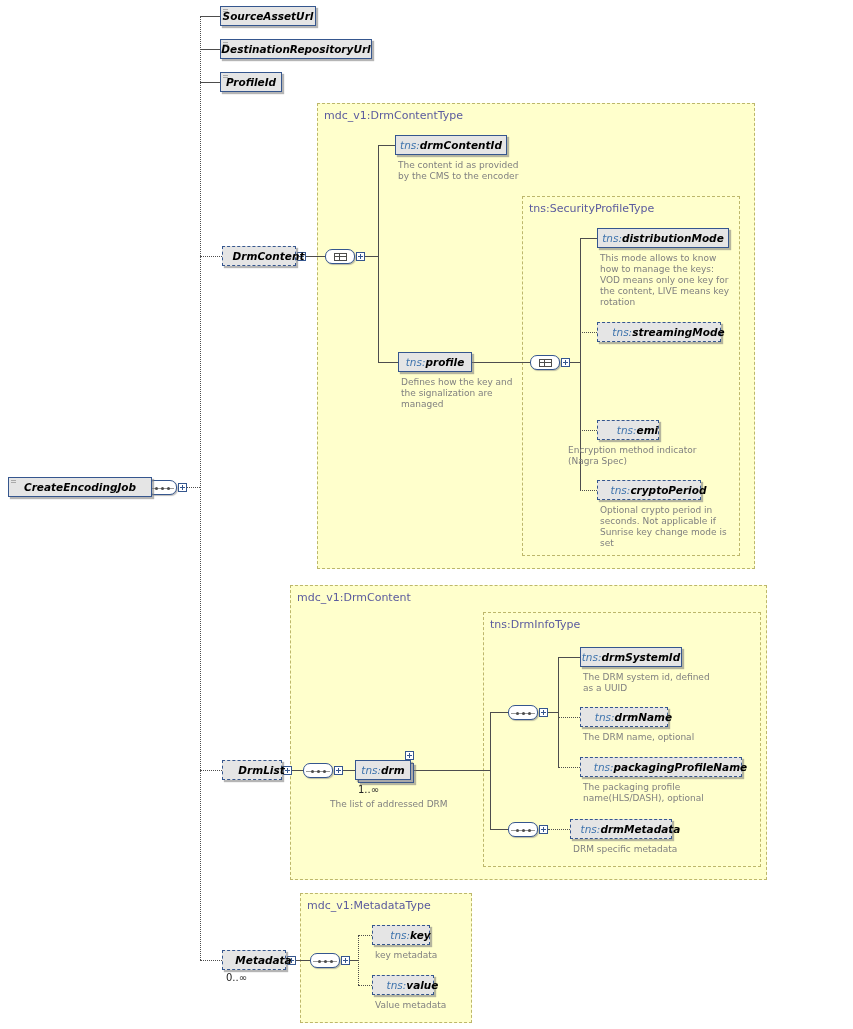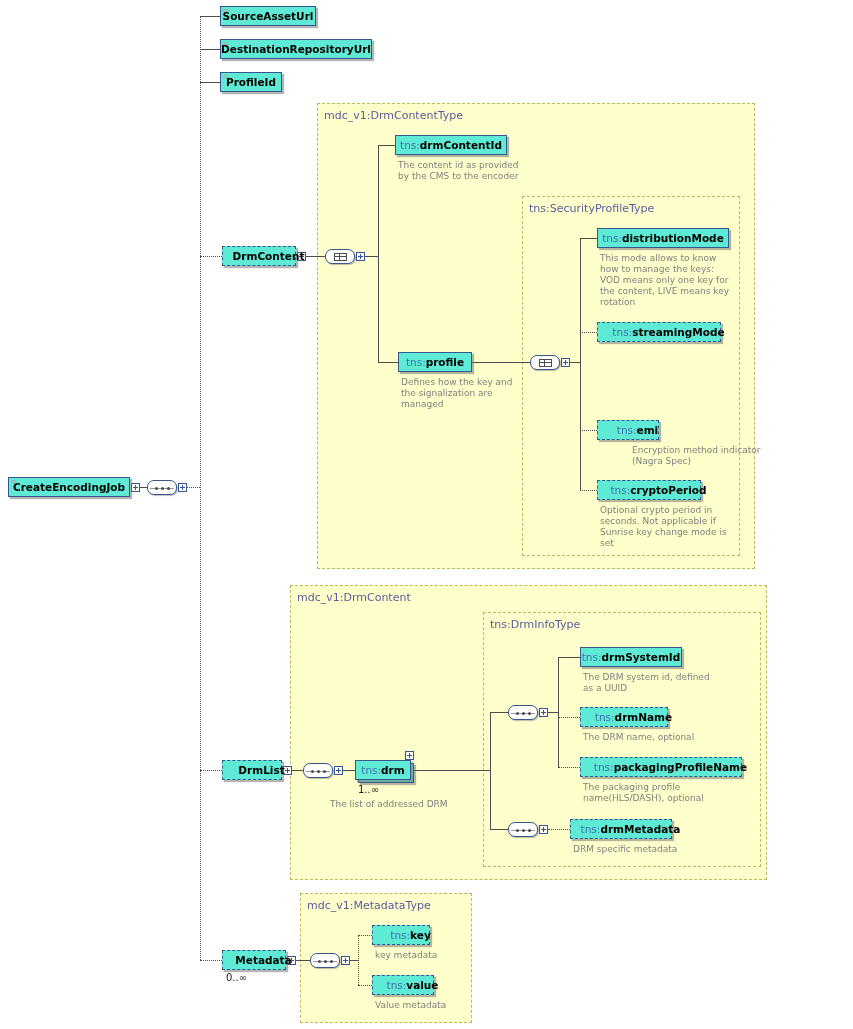--- a/index.html
+++ b/index.html
@@ -4,22 +4,22 @@
 <style>
   * { margin:0; padding:0; box-sizing:border-box; }
   html,body { background:#ffffff; }
   body { font-family:"DejaVu Sans","Liberation Sans",sans-serif; }
   #canvas { position:relative; width:853px; height:1029px; background:#fff; overflow:hidden; }
 
   .region { position:absolute; background:#ffffcc; border:1px dashed #bdb76b; }
   .region-title { position:absolute; left:6px; top:5px; font-size:11px; color:#5b5b9e; white-space:nowrap; }
 
   .el { position:absolute; height:20px; display:flex; align-items:center; justify-content:center;
-        background:#5eead4; border:1px solid #35568e; box-shadow:2px 2px 1px rgba(120,120,120,.55);
-        font-size:10.5px; font-weight:bold; white-space:nowrap; padding:0 3px; }
+        background:#e5e5e5; border:1px solid #35568e; box-shadow:2px 2px 1px rgba(120,120,120,.55);
+        font-size:10.5px; font-weight:bold; white-space:nowrap; padding:0 3px;font-style:italic; }
   .el.opt { border-style:dashed;padding-left:22px; }
   .el .pfx { color:#3f74ad; font-weight:normal; }
   .el .nm { color:#000; }
   .el.ghost { box-shadow:2px 2px 1px rgba(120,120,120,.55); }
 
   .corner { position:absolute; left:2px; top:2px; width:5px; height:1px; background:#aaa; box-shadow:0 2px 0 #aaa; }
 
   .ann { position:absolute; font-size:9px; line-height:11px; color:#808080; }
   .mult { position:absolute; font-size:10px; color:#222; white-space:nowrap; }
 
@@ -144,21 +144,21 @@
     <span class="nm">SourceAssetUrl</span>
   </div>
   <div class="el" style="left:220px;top:39px;width:152px">
     <i class="corner"></i>
     <span class="nm">DestinationRepositoryUrl</span>
   </div>
   <div class="el" style="left:220px;top:72px;width:62px">
     <i class="corner"></i>
     <span class="nm">ProfileId</span>
   </div>
-  <div class="el" style="left:8px;top:477px;width:122px">
+  <div class="el" style="left:8px;top:477px;width:144px">
     <i class="corner"></i>
     <span class="nm">CreateEncodingJob</span>
   </div>
 
   <div class="el opt" style="left:222px;top:246px;width:74px">
     <span class="nm">DrmContent</span>
   </div>
   <div class="el" style="left:395px;top:135px;width:112px">
     <span class="pfx">tns:</span>
       <span class="nm">drmContentId</span>
@@ -222,21 +222,21 @@
     <span class="pfx">tns:</span>
       <span class="nm">value</span>
   </div>
 
   <div class="mult" style="left:358px;top:784px">1..∞</div>
   <div class="mult" style="left:226px;top:972px">0..∞</div>
 
   <div class="ann" style="left:398px;top:160px;width:132px">The content id as provided by the CMS to the encoder</div>
   <div class="ann" style="left:600px;top:253px;width:130px">This mode allows to know how to manage the keys: VOD means only one key for the content, LIVE means key rotation</div>
   <div class="ann" style="left:401px;top:377px;width:116px">Defines how the key and the signalization are managed</div>
-  <div class="ann" style="left:632px;top:445px;width:130px">Encryption method indicator (Nagra Spec)</div>
+  <div class="ann" style="left:568px;top:445px;width:130px">Encryption method indicator (Nagra Spec)</div>
   <div class="ann" style="left:600px;top:505px;width:130px">Optional crypto period in seconds. Not applicable if Sunrise key change mode is set</div>
   <div class="ann" style="left:330px;top:799px;width:134px">The list of addressed DRM</div>
   <div class="ann" style="left:583px;top:672px;width:134px">The DRM system id, defined as a UUID</div>
   <div class="ann" style="left:583px;top:732px;width:134px">The DRM name, optional</div>
   <div class="ann" style="left:583px;top:782px;width:128px">The packaging profile name(HLS/DASH), optional</div>
   <div class="ann" style="left:573px;top:844px;width:134px">DRM specific metadata</div>
   <div class="ann" style="left:375px;top:950px;width:90px">key metadata</div>
   <div class="ann" style="left:375px;top:1000px;width:90px">Value metadata</div>
 
 </div>

